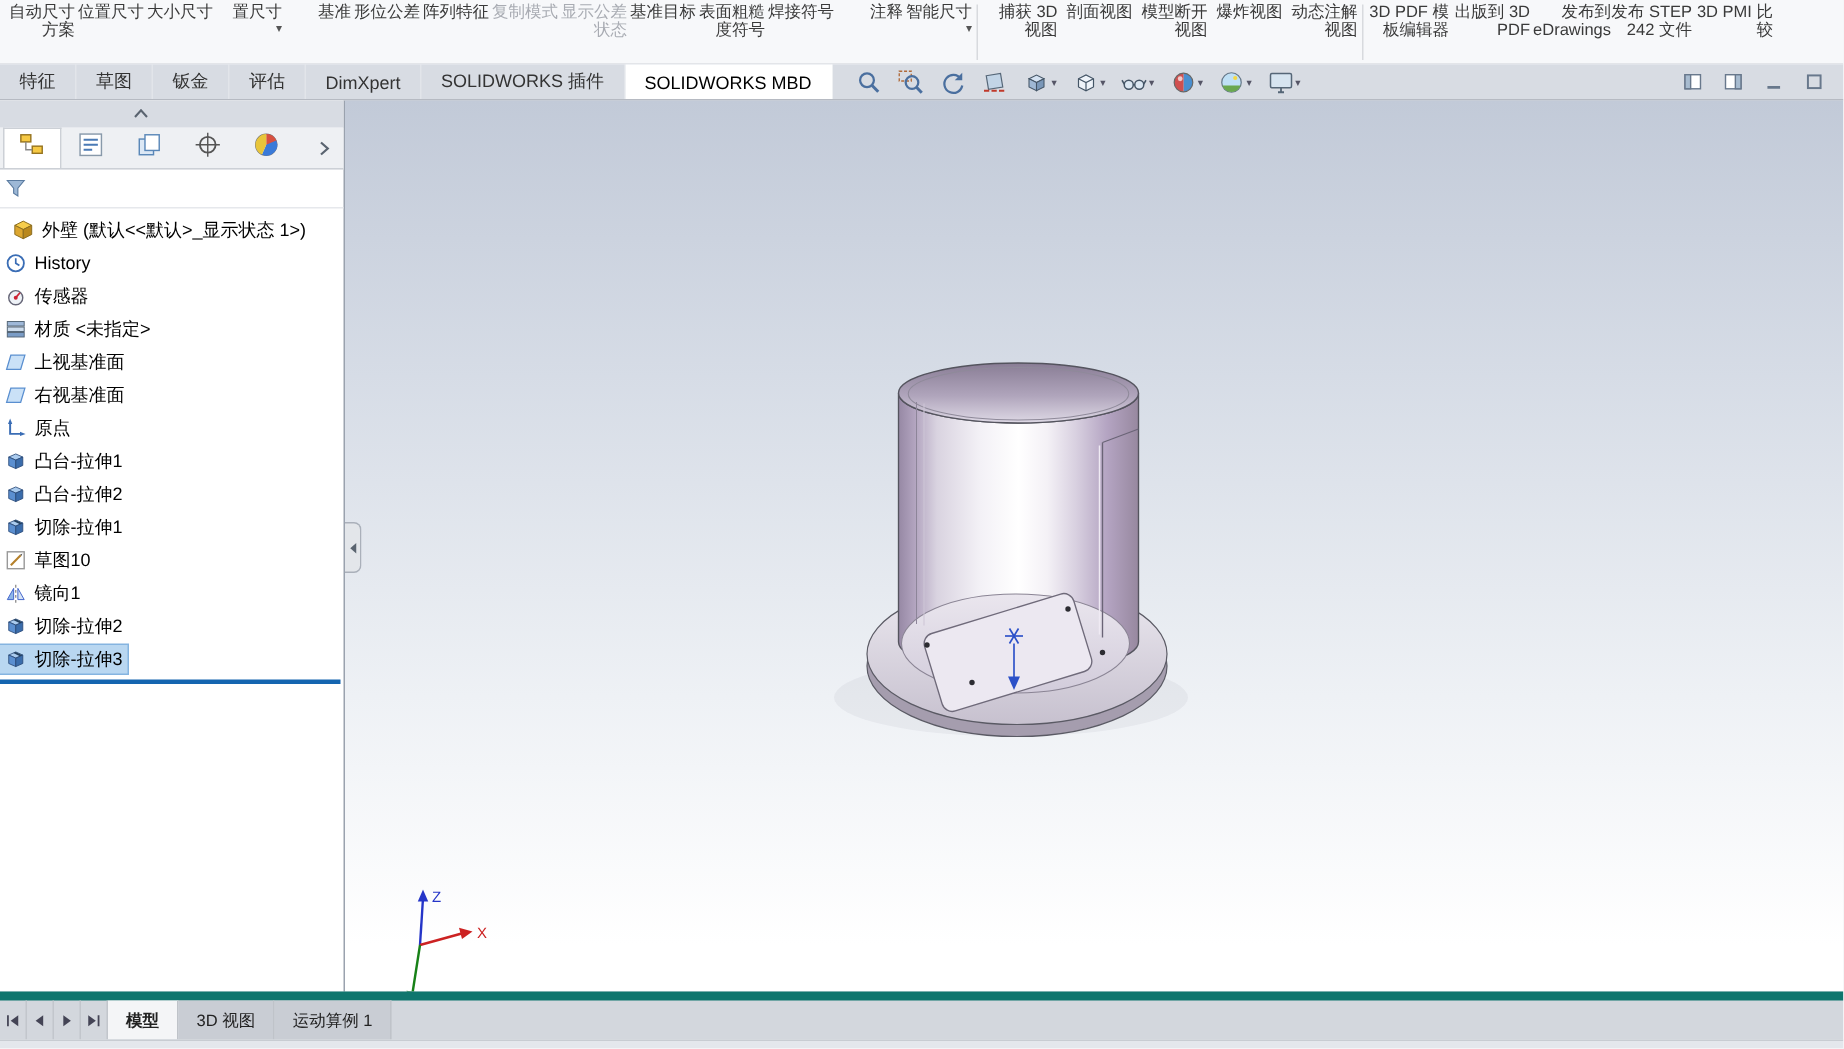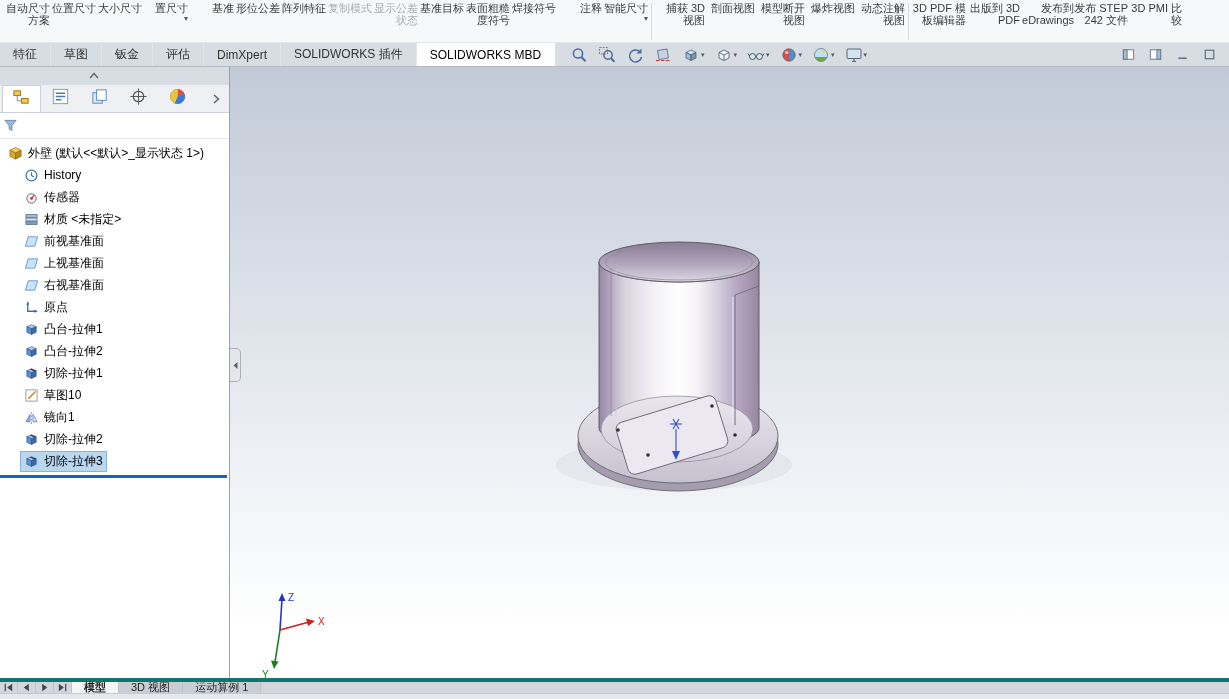--- a/index.html
+++ b/index.html
@@ -29,31 +29,31 @@
 .panel{width:230px;min-width:230px;background:#fff;border-right:1px solid #9aa2ae;display:flex;flex-direction:column}
 .panel-top{height:18px;background:#d8dce3;position:relative}
 .panel-top .collapse{position:absolute;left:88px;top:4px;display:flex}
 .mgrtabs{height:28px;background:#eef0f3;border-bottom:1px solid #ccd0d6;display:flex;align-items:center;padding-left:2px}
 .mgrtabs-list{display:flex;height:100%;align-items:stretch}
 .mgrtab{width:39px;display:flex;align-items:center;justify-content:center}
 .mgrtab.active{background:#fff;border:1px solid #ccd0d6;border-bottom:none}
 .mgr-expand{margin-left:auto;margin-right:7px;display:flex}
 .filterrow{height:26px;display:flex;align-items:center;padding-left:3px;border-bottom:1px solid #e6e8ec}
 .tree{flex:1;padding-top:3px;font-size:12px;color:#000;overflow:hidden}
-.trow{height:22px;display:flex;align-items:center;padding-left:21px}
+.trow{height:22px;display:flex;align-items:center;}
 .trow.root{padding-left:5px}
 .thl{display:inline-flex;align-items:center;gap:5px;padding:1px 3px;white-space:nowrap}
 .trow.selected .thl{background:#b9d7f1;box-shadow:0 0 0 1px #85b4e0}
 .ticon{display:flex;width:15px;height:15px}
 .rollback{height:3px;background:#1565b0;margin-top:3px;margin-right:2px}
 .viewport{flex:1;position:relative;background:linear-gradient(180deg,#c2cad8 0%,#d6dce6 30%,#eef1f5 65%,#ffffff 92%)}
 .scene{position:absolute;left:0;top:0;width:999px;height:611px}
 .triad{position:absolute;left:20px;top:518px}
 .splitter{position:absolute;left:0;top:281px;width:11px;height:34px;background:#e3e6ea;border:1px solid #aab0ba;border-left:none;border-radius:0 5px 5px 0;display:flex;align-items:center;justify-content:center}
-.bottombar{position:absolute;left:0;bottom:6px;width:100%;height:15px;background:#d3d7dd;border-top:4px solid #0f766e;display:flex;align-items:stretch}
+.bottombar{position:absolute;left:0;bottom:6px;width:100%;height:32px;background:#d3d7dd;border-top:6px solid #0f766e;display:flex;align-items:stretch}
 .navbtns{display:flex}
 .navbtn{width:18px;display:flex;align-items:center;justify-content:center;border-right:1px solid #c2c6cc}
 .btabs{display:flex}
 .btab{display:flex;align-items:center;padding:0 12px;font-size:11px;color:#222;border-right:1px solid #bfc3c9;background:#c9cdd4;white-space:nowrap}
 .btab.active{background:#f4f5f7;font-weight:bold}
 .statusbar{position:absolute;left:0;bottom:0;width:100%;height:6px;background:#e4e7ec;border-top:1px solid #c8ccd2}
 </style>
 </head>
 <body>
 
@@ -389,30 +389,20 @@
             <div class="trow">
               <span class="thl">
                 <span class="ticon">
                   <svg width="15" height="15" viewBox="0 0 16 16">
                     <rect x="2" y="2.5" width="12" height="3.2" fill="#9fb8d8" stroke="#556677" stroke-width="0.7"></rect>
                     <rect x="2" y="6.4" width="12" height="3.2" fill="#cddcec" stroke="#556677" stroke-width="0.7"></rect>
                     <rect x="2" y="10.3" width="12" height="3.2" fill="#7a9cc6" stroke="#556677" stroke-width="0.7"></rect>
                   </svg>
                 </span>
                 <span class="tlabel">材质 &lt;未指定&gt;</span>
-              </span>
-            </div>
-            <div class="trow">
-              <span class="thl">
-                <span class="ticon">
-                  <svg width="15" height="15" viewBox="0 0 16 16">
-                    <path d="M4.5 3h10l-3 10h-10z" fill="rgba(150,195,240,0.5)" stroke="#5a8fd0" stroke-width="0.9"></path>
-                  </svg>
-                </span>
-                <span class="tlabel">前视基准面</span>
               </span>
             </div>
             <div class="trow">
               <span class="thl">
                 <span class="ticon">
                   <svg width="15" height="15" viewBox="0 0 16 16">
                     <path d="M4.5 3h10l-3 10h-10z" fill="rgba(150,195,240,0.5)" stroke="#5a8fd0" stroke-width="0.9"></path>
                   </svg>
                 </span>
                 <span class="tlabel">上视基准面</span>

